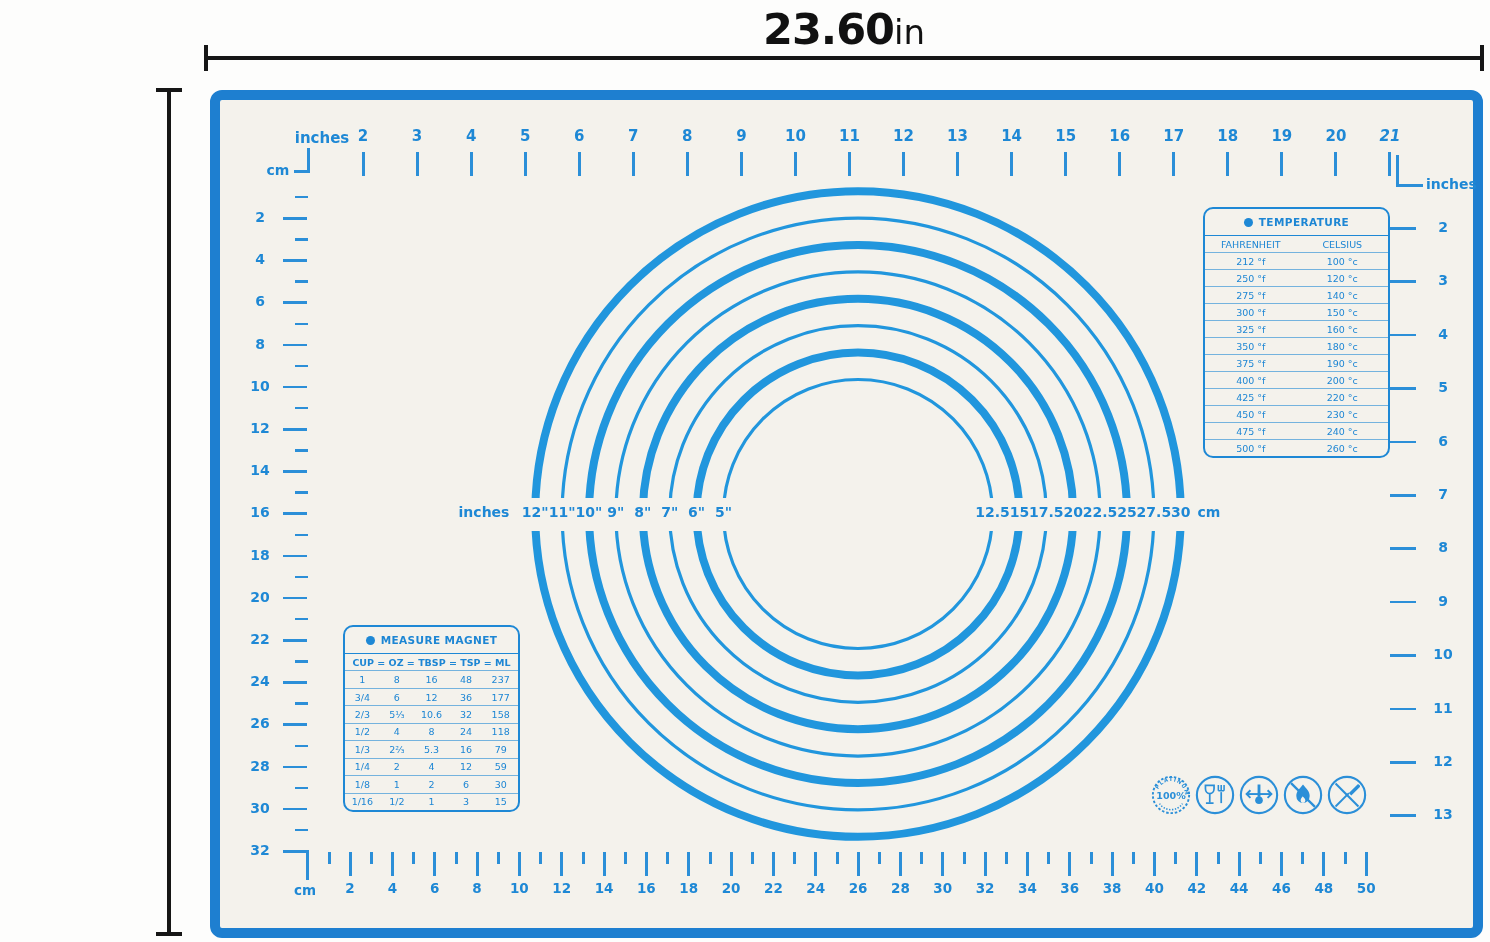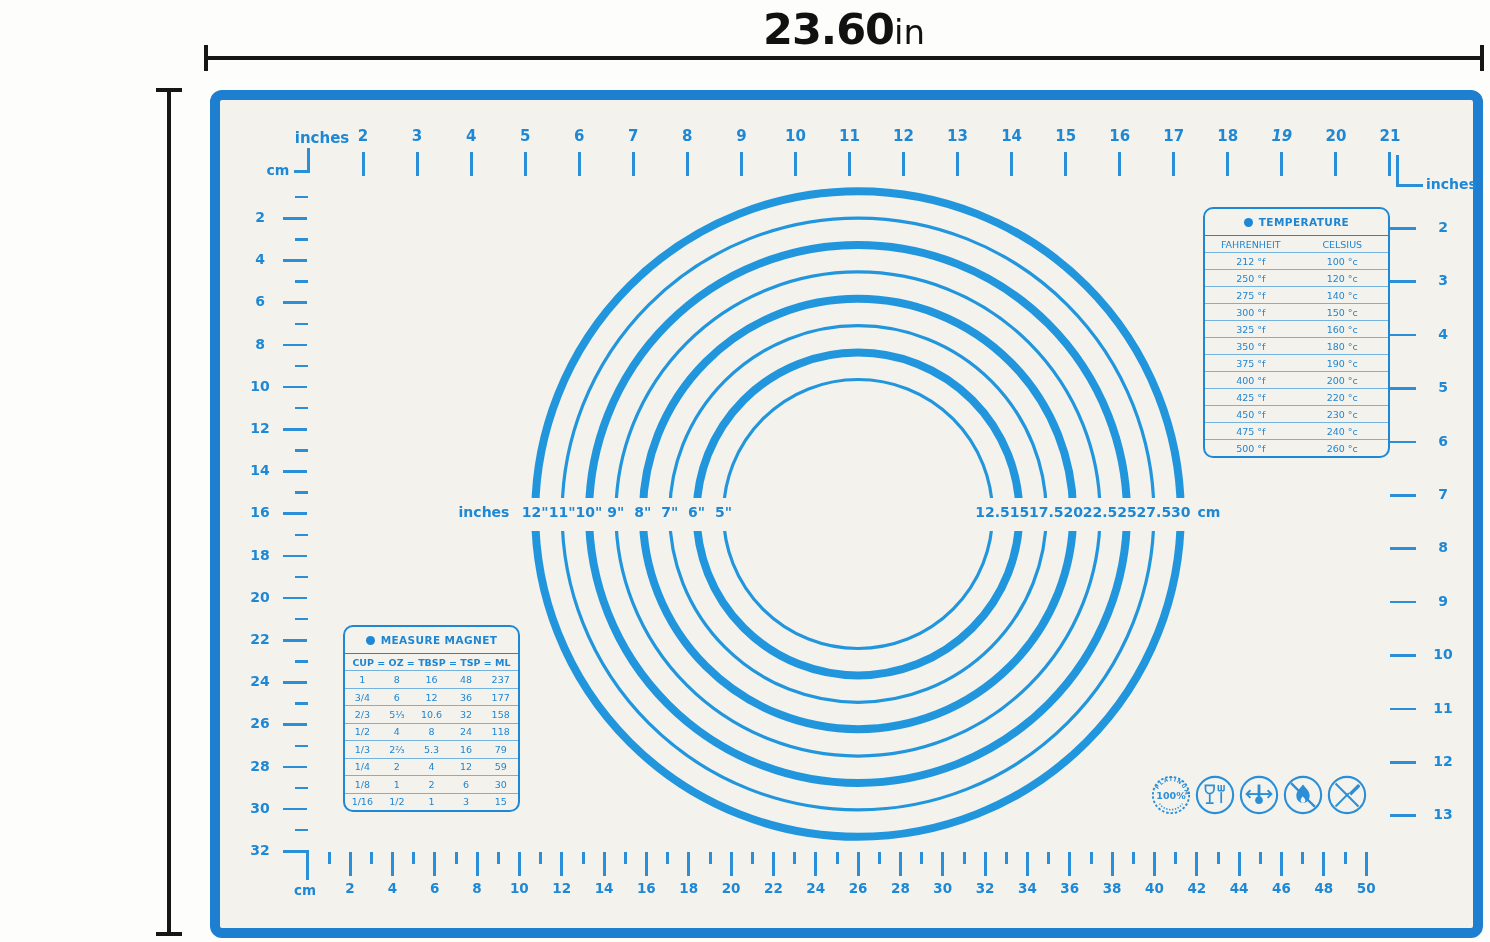--- a/index.html
+++ b/index.html
@@ -275,25 +275,25 @@
       <div class="r-label fs-top" style="left: 775.6px; top: 27px; width: 32px;">14</div>
       <div class="vtick" style="left: 790.1px; top: 52px; height: 24px;"></div>
       <div class="r-label fs-top" style="left: 829.65px; top: 27px; width: 32px;">15</div>
       <div class="vtick" style="left: 844.15px; top: 52px; height: 24px;"></div>
       <div class="r-label fs-top" style="left: 883.7px; top: 27px; width: 32px;">16</div>
       <div class="vtick" style="left: 898.2px; top: 52px; height: 24px;"></div>
       <div class="r-label fs-top" style="left: 937.75px; top: 27px; width: 32px;">17</div>
       <div class="vtick" style="left: 952.25px; top: 52px; height: 24px;"></div>
       <div class="r-label fs-top" style="left: 991.8px; top: 27px; width: 32px;">18</div>
       <div class="vtick" style="left: 1006.3px; top: 52px; height: 24px;"></div>
-      <div class="r-label fs-top" style="left: 1045.85px; top: 27px; width: 32px; font-style: italic;">19</div>
+      <div class="r-label fs-top" style="left: 1045.85px; top: 27px; width: 32px;">19</div>
       <div class="vtick" style="left: 1060.35px; top: 52px; height: 24px;"></div>
       <div class="r-label fs-top" style="left: 1099.9px; top: 27px; width: 32px;">20</div>
       <div class="vtick" style="left: 1114.4px; top: 52px; height: 24px;"></div>
-      <div class="r-label fs-top" style="left: 1153.95px; top: 27px; width: 32px;">21</div>
+      <div class="r-label fs-top" style="left: 1153.95px; top: 27px; width: 32px; font-style: italic;">21</div>
       <div class="vtick" style="left: 1168.45px; top: 52px; height: 24px;"></div>
       <div class="r-label fs-top" style="left: 74px; top: 29px; width: 56px;">inches</div>
       <div class="r-label fs-side" style="left: 42px; top: 62px; width: 32px;">cm</div>
       <div class="htick" style="left: 74px; top: 70px; width: 16px;"></div>
       <div class="vtick" style="left: 87px; top: 48px; height: 25px;"></div>
       <div class="htick" style="left: 75px; top: 95.9px; width: 13px;"></div>
       <div class="htick" style="left: 63px; top: 117px; width: 24px;"></div>
       <div class="r-label fs-side" style="left: 24px; top: 109px; width: 32px;">2</div>
       <div class="htick" style="left: 75px; top: 138.1px; width: 13px;"></div>
       <div class="htick" style="left: 63px; top: 159.2px; width: 24px;"></div>

